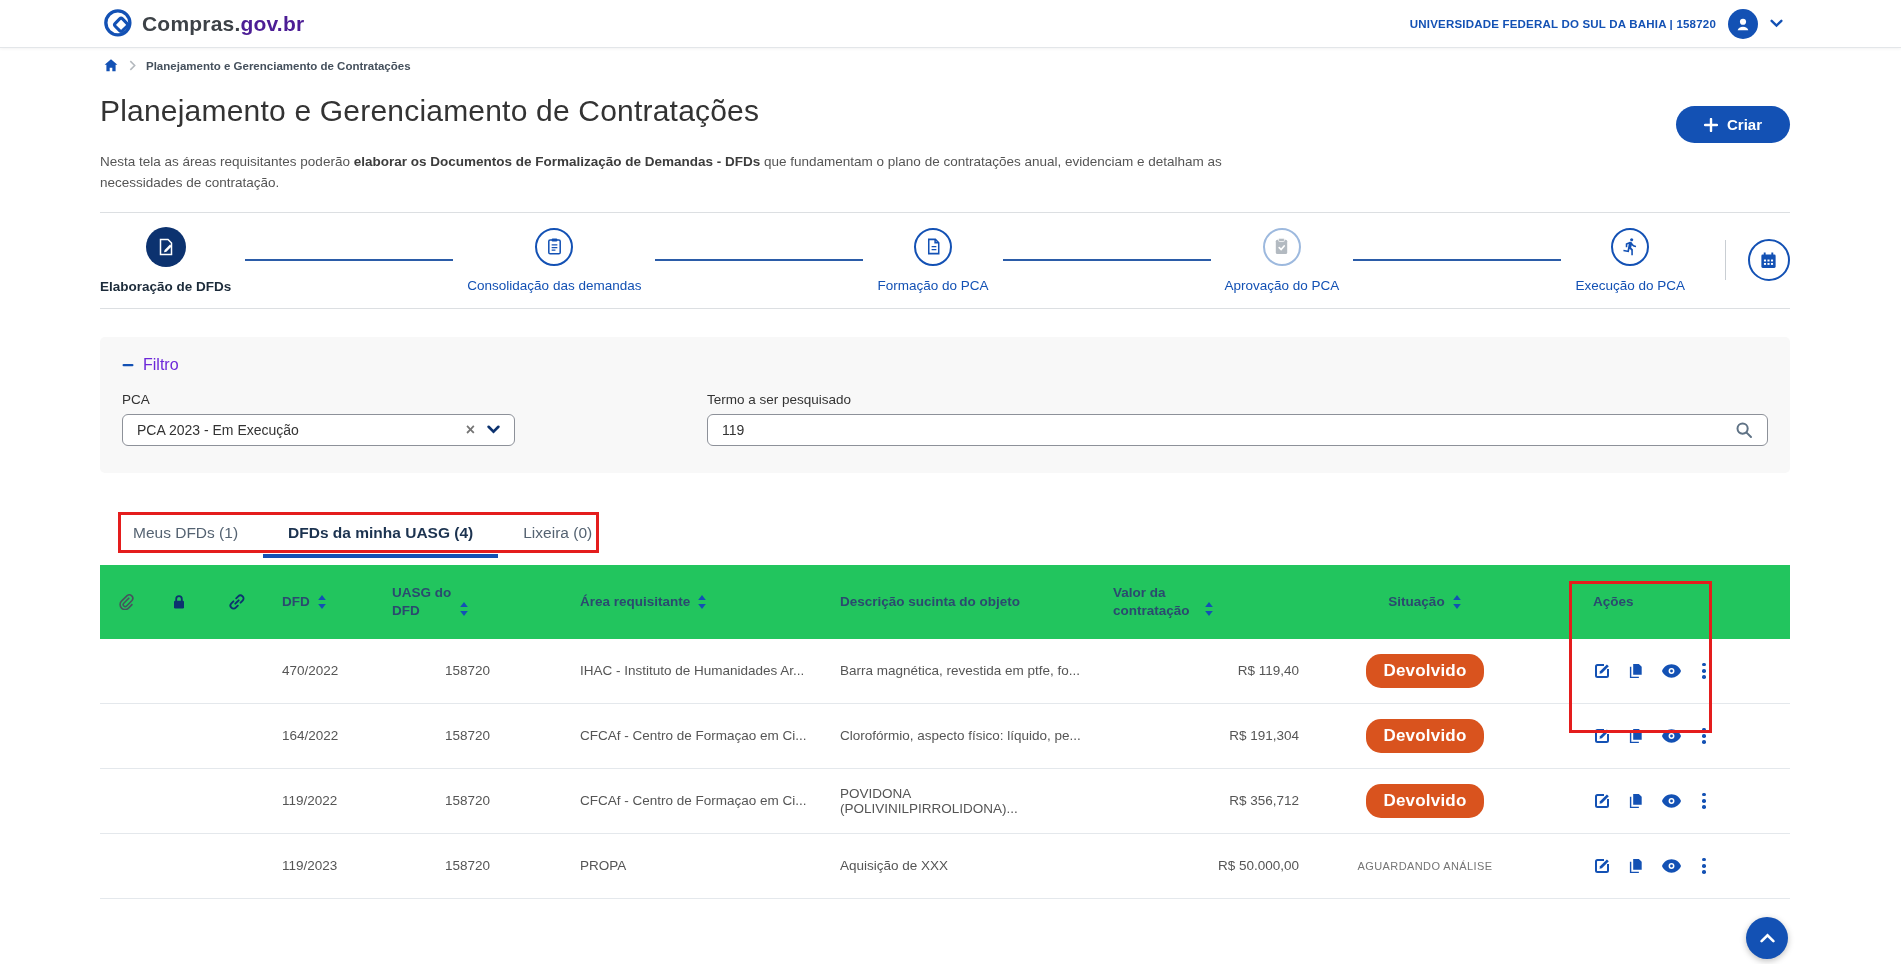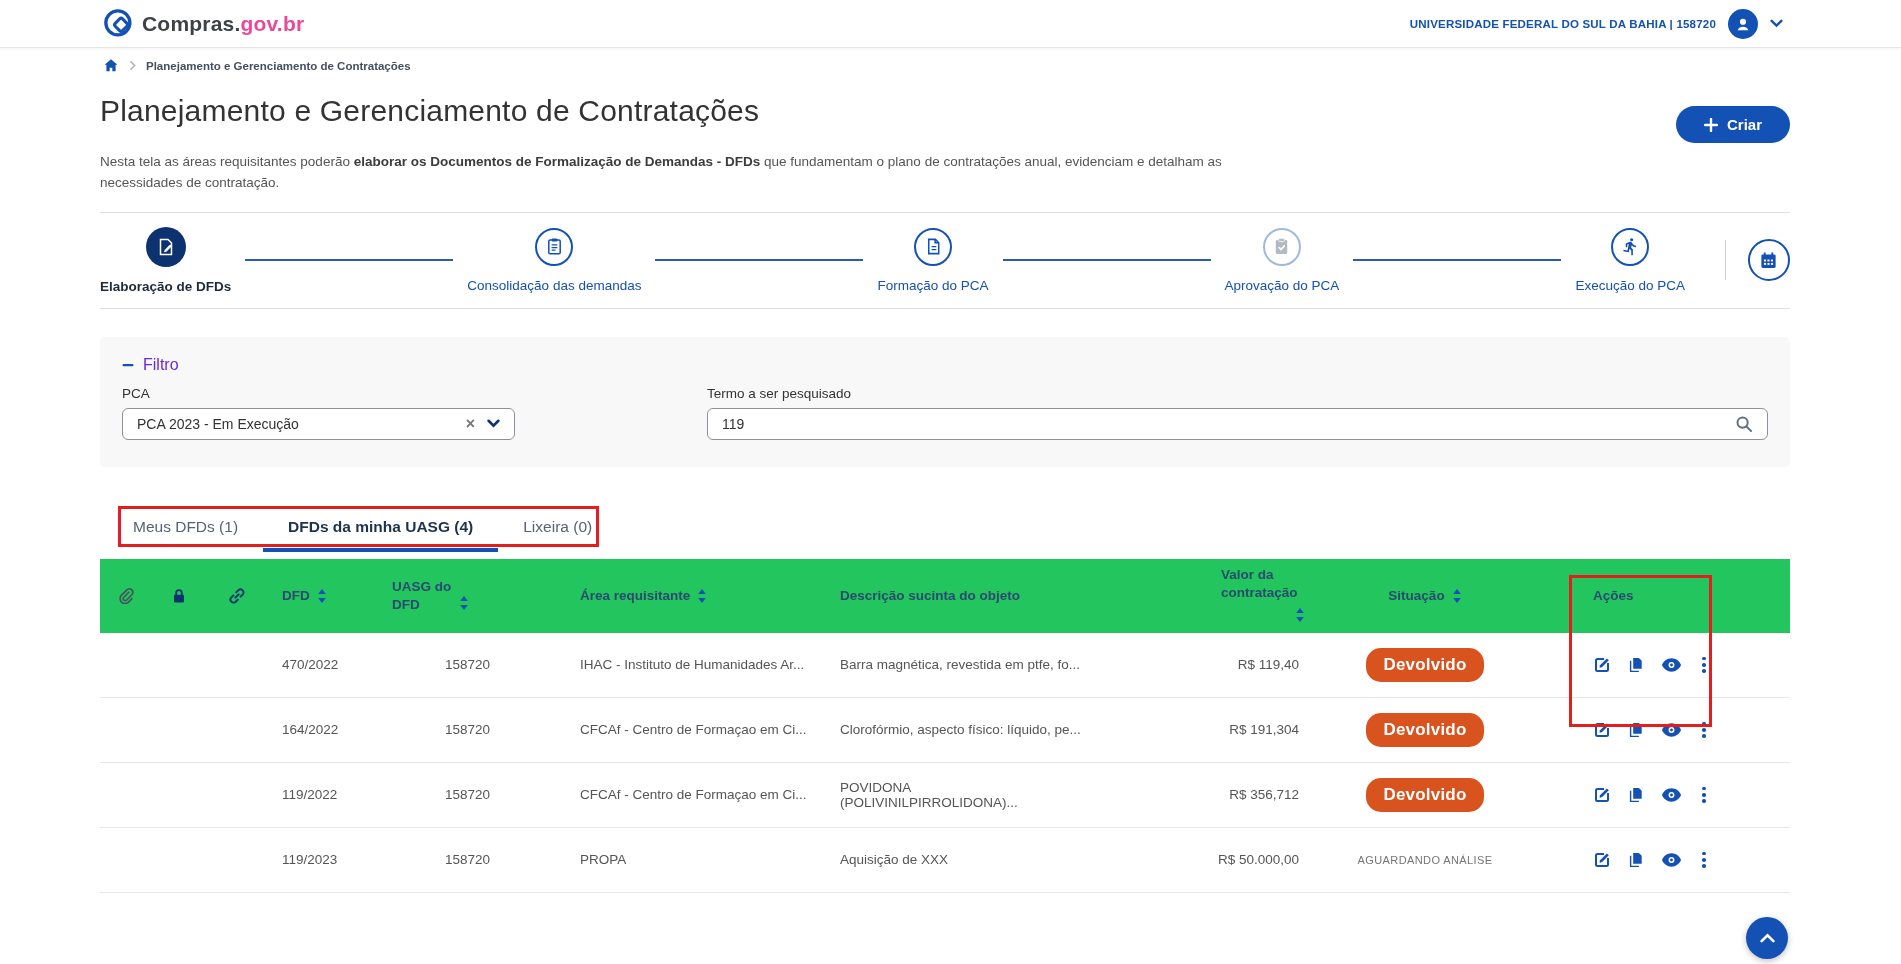--- a/index.html
+++ b/index.html
@@ -6,21 +6,21 @@
   html,body { width:1901px; height:964px; background:#fff; overflow:hidden;
     font-family:"Liberation Sans", sans-serif; color:#333; position:relative; }
 
   
   .topbar { height:48px; border-bottom:1px solid #e3e6e9; box-shadow:0 1px 3px rgba(0,0,0,.05);
     display:flex; align-items:center; background:#fff; position:relative; z-index:5; }
   .topbar-inner { width:100%; padding:0 118px 0 103px; display:flex; align-items:center; justify-content:space-between; }
   .logo { display:flex; align-items:center; gap:8px; cursor:pointer; text-decoration:none; }
   .logo-text { font-size:21px; letter-spacing:.2px; }
   .logo-text .lc { color:#3d4247; font-weight:600; }
-  .logo-text .lg { color:#ec4899; font-weight:700; }
+  .logo-text .lg { color:#4c1d95; font-weight:700; }
   .user-area { display:flex; align-items:center; gap:12px; }
   .org { color:#1351b4; font-size:11.5px; font-weight:600; letter-spacing:.2px; cursor:pointer; }
   .avatar { width:30px; height:30px; border-radius:50%; background:#1351b4; display:flex;
     align-items:center; justify-content:center; cursor:pointer; }
 
   
   .breadcrumb { display:flex; align-items:center; gap:10px; padding:10px 0 9px; margin-left:103px; }
   .breadcrumb .crumb { font-size:11.5px; font-weight:700; color:#45505c; }
 
   
@@ -48,21 +48,21 @@
   .connector { flex:1 1 auto; height:0; border-top:2px solid #2b5ca8; margin:0 14px; min-width:30px; }
   .stepper-extra { display:flex; align-items:center; margin-left:40px; }
   .v-divider { width:1px; height:40px; background:#c9ced3; margin-right:22px; }
   .calendar-bubble { width:42px; height:42px; border-radius:50%; border:2px solid #1351b4; background:#fff;
     display:flex; align-items:center; justify-content:center; cursor:pointer; }
 
   
   .filter-panel { margin-top:28px; background:#f8f8f8; border-radius:5px; padding:19px 22px 27px; }
   .filter-head { display:flex; align-items:center; gap:9px; cursor:pointer; }
   .filter-title { color:#6d28d9; font-size:16px; font-weight:400; }
-  .filter-grid { display:grid; grid-template-columns:393px 1fr; column-gap:192px; margin-top:12px; }
+  .filter-grid { display:grid; grid-template-columns:393px 1fr; column-gap:192px; margin-top:18px; }
   .field-label { font-size:13.5px; color:#333; margin-bottom:7px; }
   .select-box, .input-box { height:32px; background:#fff; border:1px solid #8d9199; border-radius:6px;
     display:flex; align-items:center; padding:0 14px; }
   .select-value { flex:1; font-size:14px; color:#333; }
   .select-icons { display:flex; align-items:center; gap:12px; }
   .clear-x { color:#757575; font-size:16px; font-weight:700; line-height:1; cursor:pointer; }
   .text-input { flex:1; border:none; outline:none; font-size:14px; color:#333; font-family:inherit; background:transparent; }
   .search-btn { background:none; border:none; cursor:pointer; display:flex; align-items:center; padding:0; }
 
   
@@ -81,21 +81,21 @@
   .th.wrap { align-items:flex-end; }
   .th.wrap svg { margin-bottom:3px; }
   .th-label.two-line { max-width:60px; line-height:1.3; }
   .th-label.two-line.w80 { max-width:84px; }
   .icon-col { justify-content:center; }
   .row { min-height:65px; border-bottom:1px solid #e4e8ec; background:#fff; }
   .td { font-size:13.5px; color:#555; }
   .pad17 { padding-left:17px; } .pad35 { padding-left:35px; } .pad25 { padding-left:25px; }
   .uasg-val { text-align:right; padding-right:55px; }
   .valor { text-align:right; padding-right:6px; color:#555; }
-  .valor-h { padding-left:30px;flex-direction:column; }
+  .valor-h { padding-left:30px; }
   .center { text-align:center; display:flex; justify-content:center; }
   .badge { display:inline-block; background:#d9531e; color:#fff; font-size:17px; font-weight:700;
     padding:7px 17px; border-radius:15px; letter-spacing:.2px; }
   .status-text { font-size:11px; color:#757575; letter-spacing:.4px; }
   .actions { display:flex; align-items:center; gap:17px; padding-left:48px; }
   .act { background:none; border:none; cursor:pointer; display:flex; align-items:center; padding:0; }
   .kebab { display:flex; flex-direction:column; gap:2.6px; padding:1px 4px; }
   .kebab i { width:3.6px; height:3.6px; border-radius:50%; background:#1351b4; }
   .ann-acoes { left:1469px; width:143px; top:16px; height:152px; }
 

